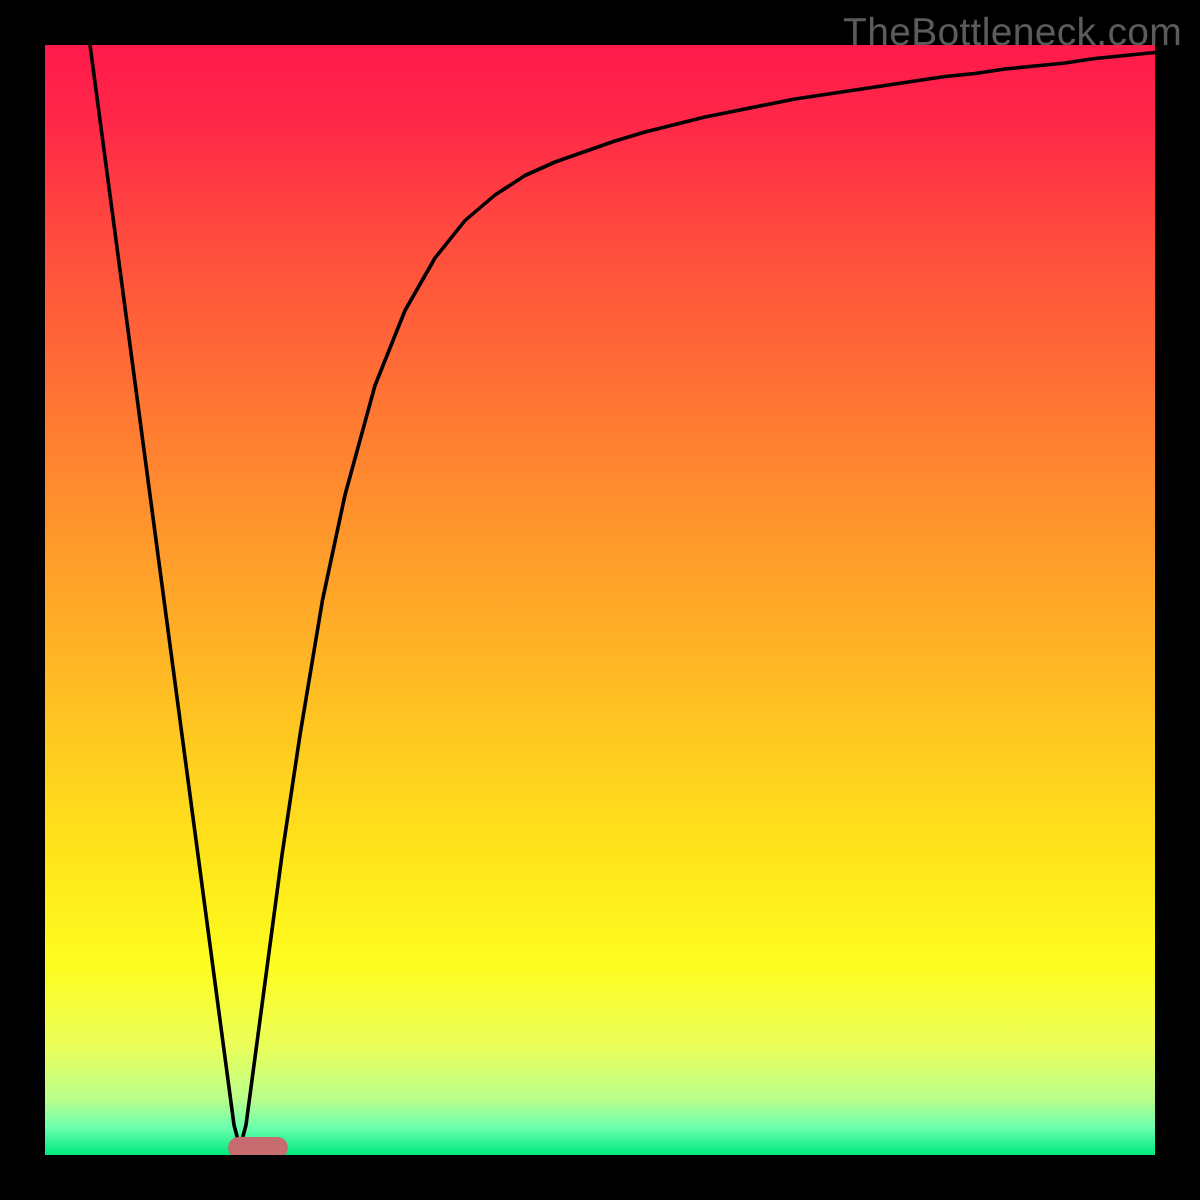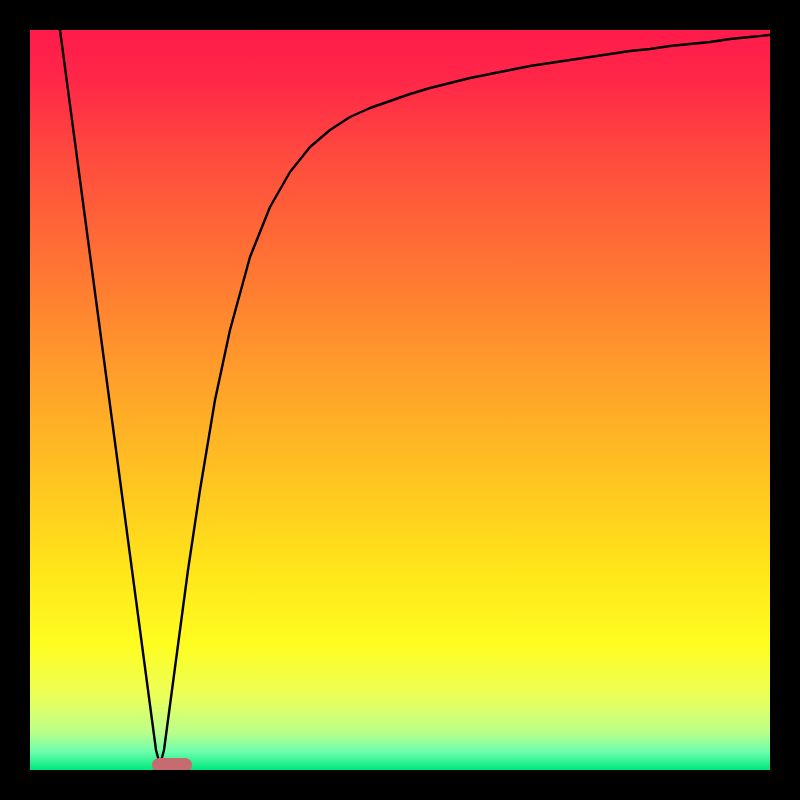--- a/index.html
+++ b/index.html
@@ -75,13 +75,14 @@
       <rect x="0" y="0" width="740" height="740" fill="url(#bg)"></rect>
     </svg>
 
     <svg class="curve" width="740" height="740" viewBox="0 0 740 740" preserveAspectRatio="none">
       <path id="curve-path" fill="none" stroke="#000" stroke-width="2.4" stroke-linejoin="round" stroke-linecap="round" d="M30 0 L40 75 L50 150 L60 225 L70 300 L80 375 L90 450 L100 525 L110 600 L120 675 L126 720 L130 735 L134 720 L140 675 L150 600 L158 540 L170 460 L185 370 L200 300 L220 227 L240 177 L260 142 L280 117 L300 100 L320 87 L340 78 L360 71 L380 64 L400 58 L420 53 L440 48 L460 44 L480 40 L500 36 L520 33 L540 30 L560 27 L580 24 L600 21 L620 19 L640 16 L660 14 L680 12 L700 9 L720 7 L740 5 "></path>
     </svg>
 
     <div class="marker" id="marker" style="width: 40px; height: 14px; left: 122px; top: 728px; background: rgb(198, 107, 111);"></div>
   </div>
 
+  <div class="watermark">TheBottleneck.com</div>
 </div>
 
 </body></html>

